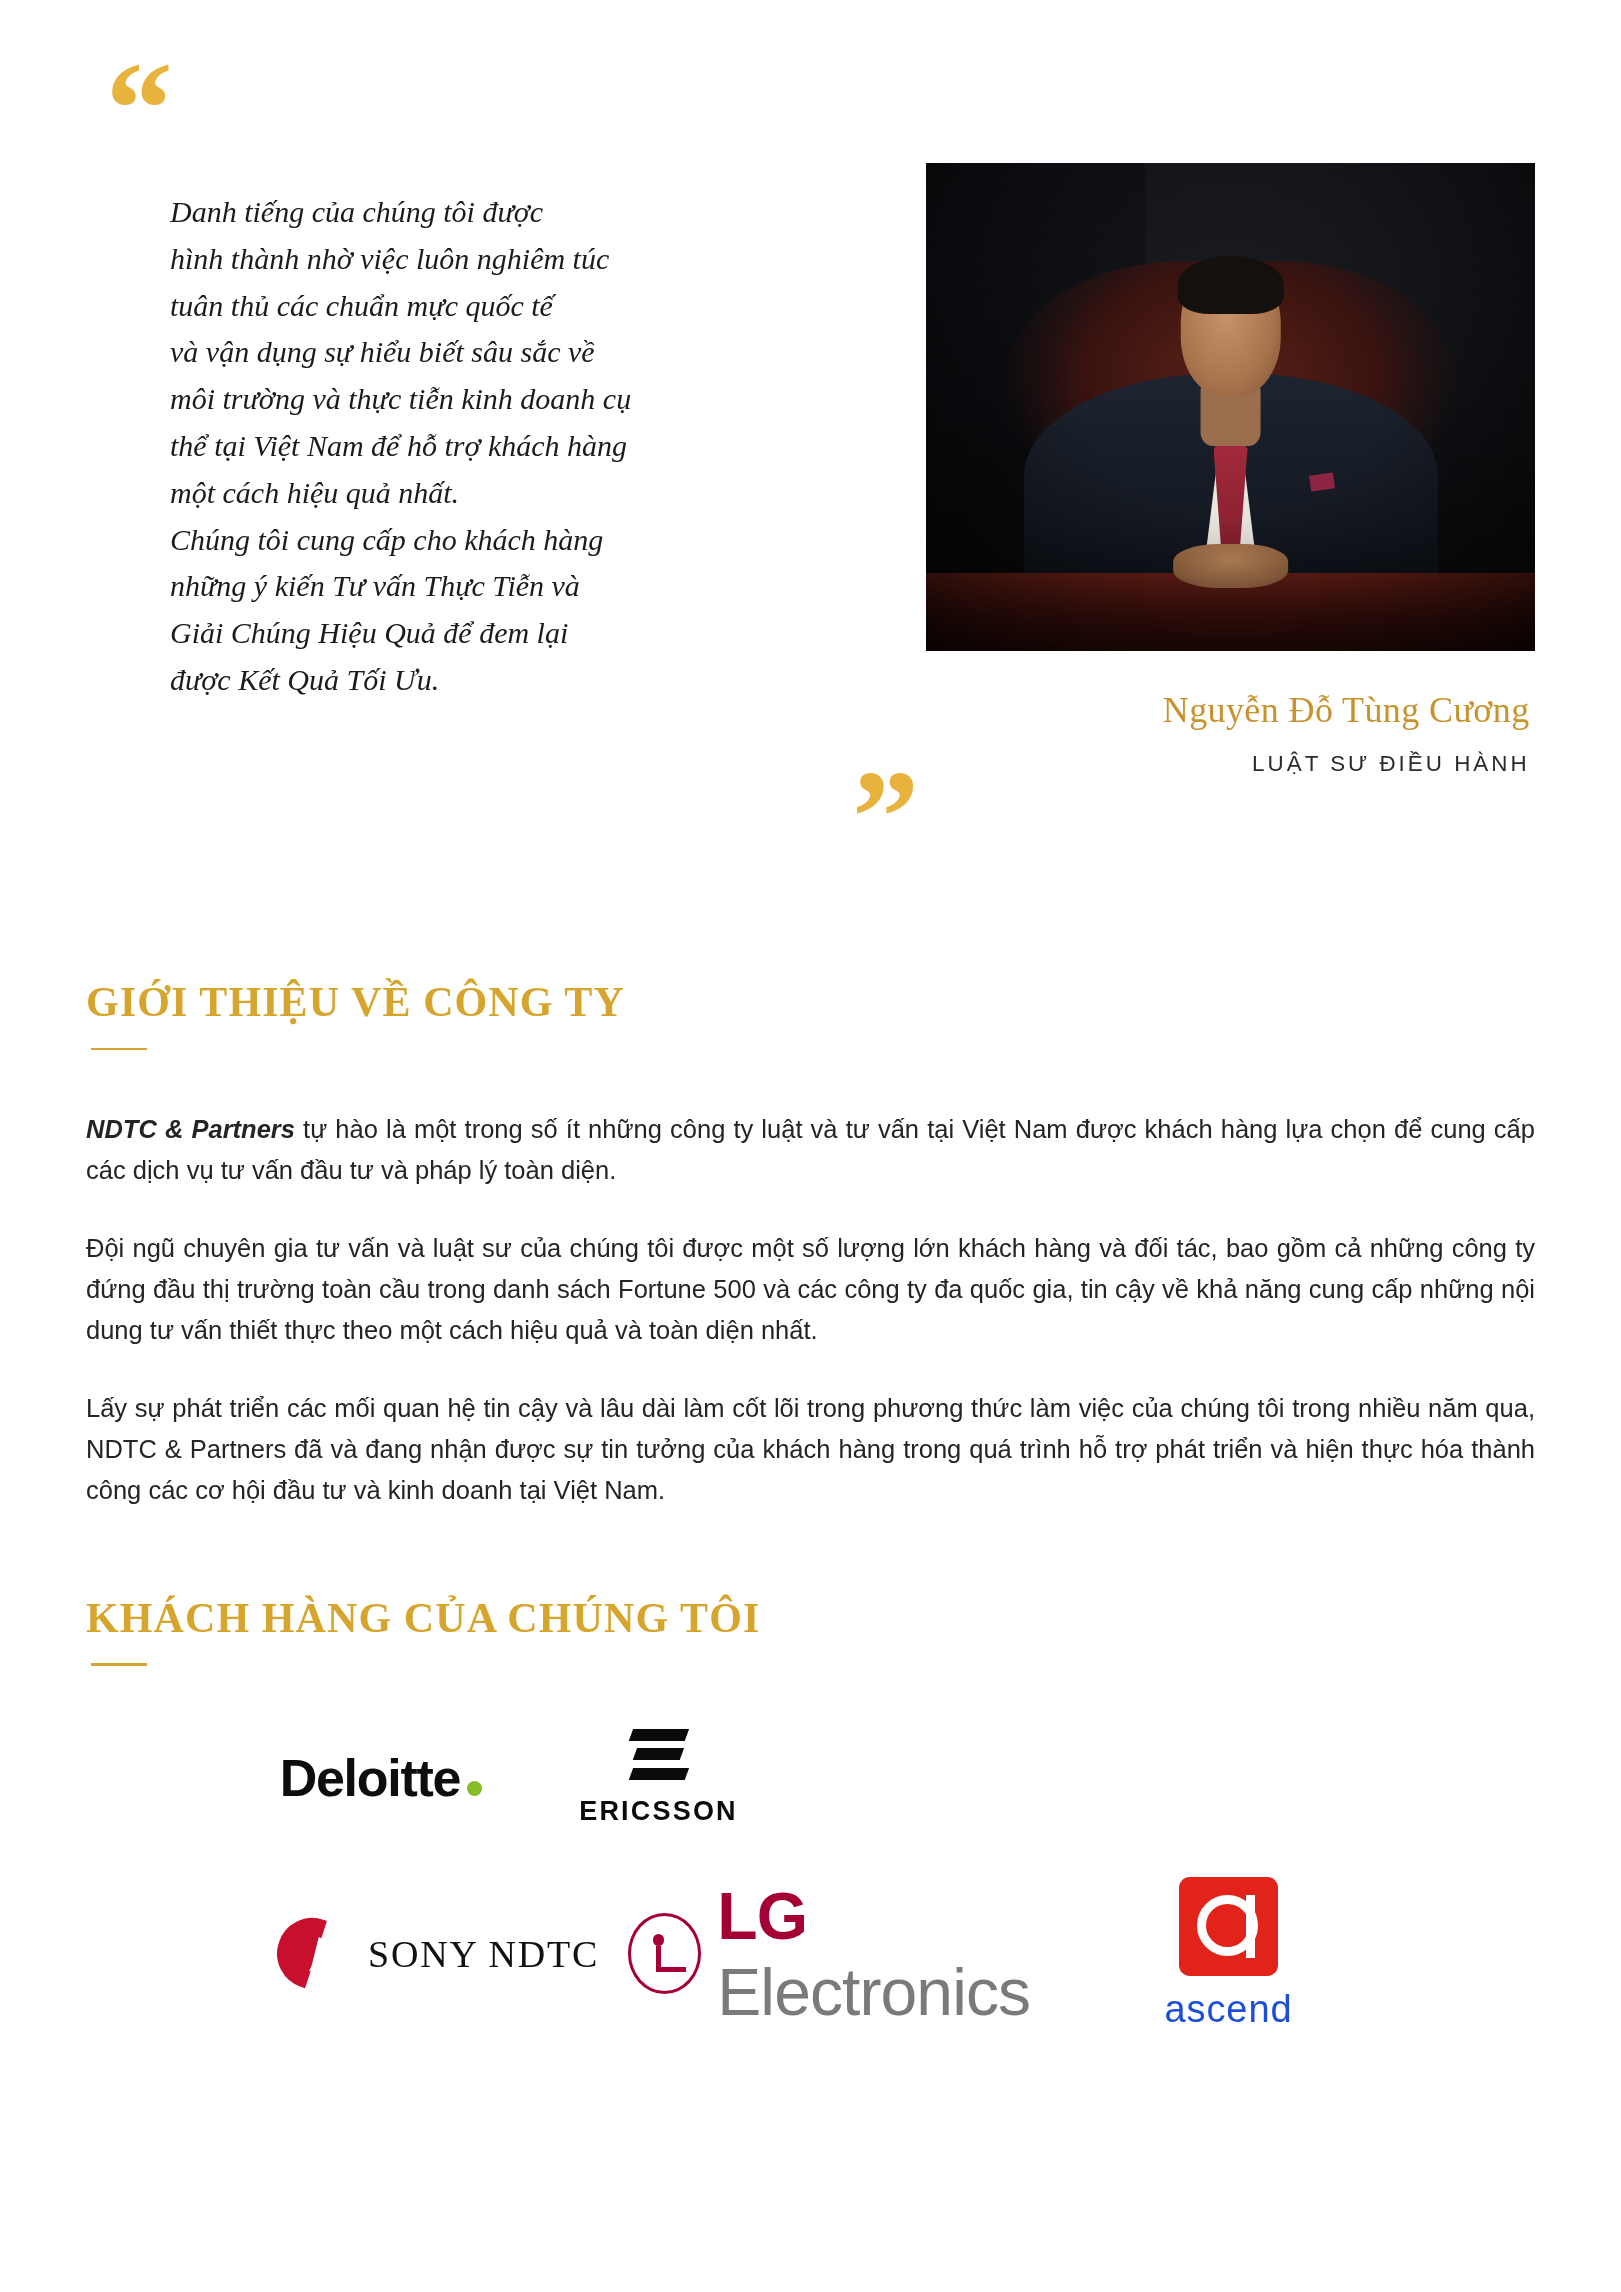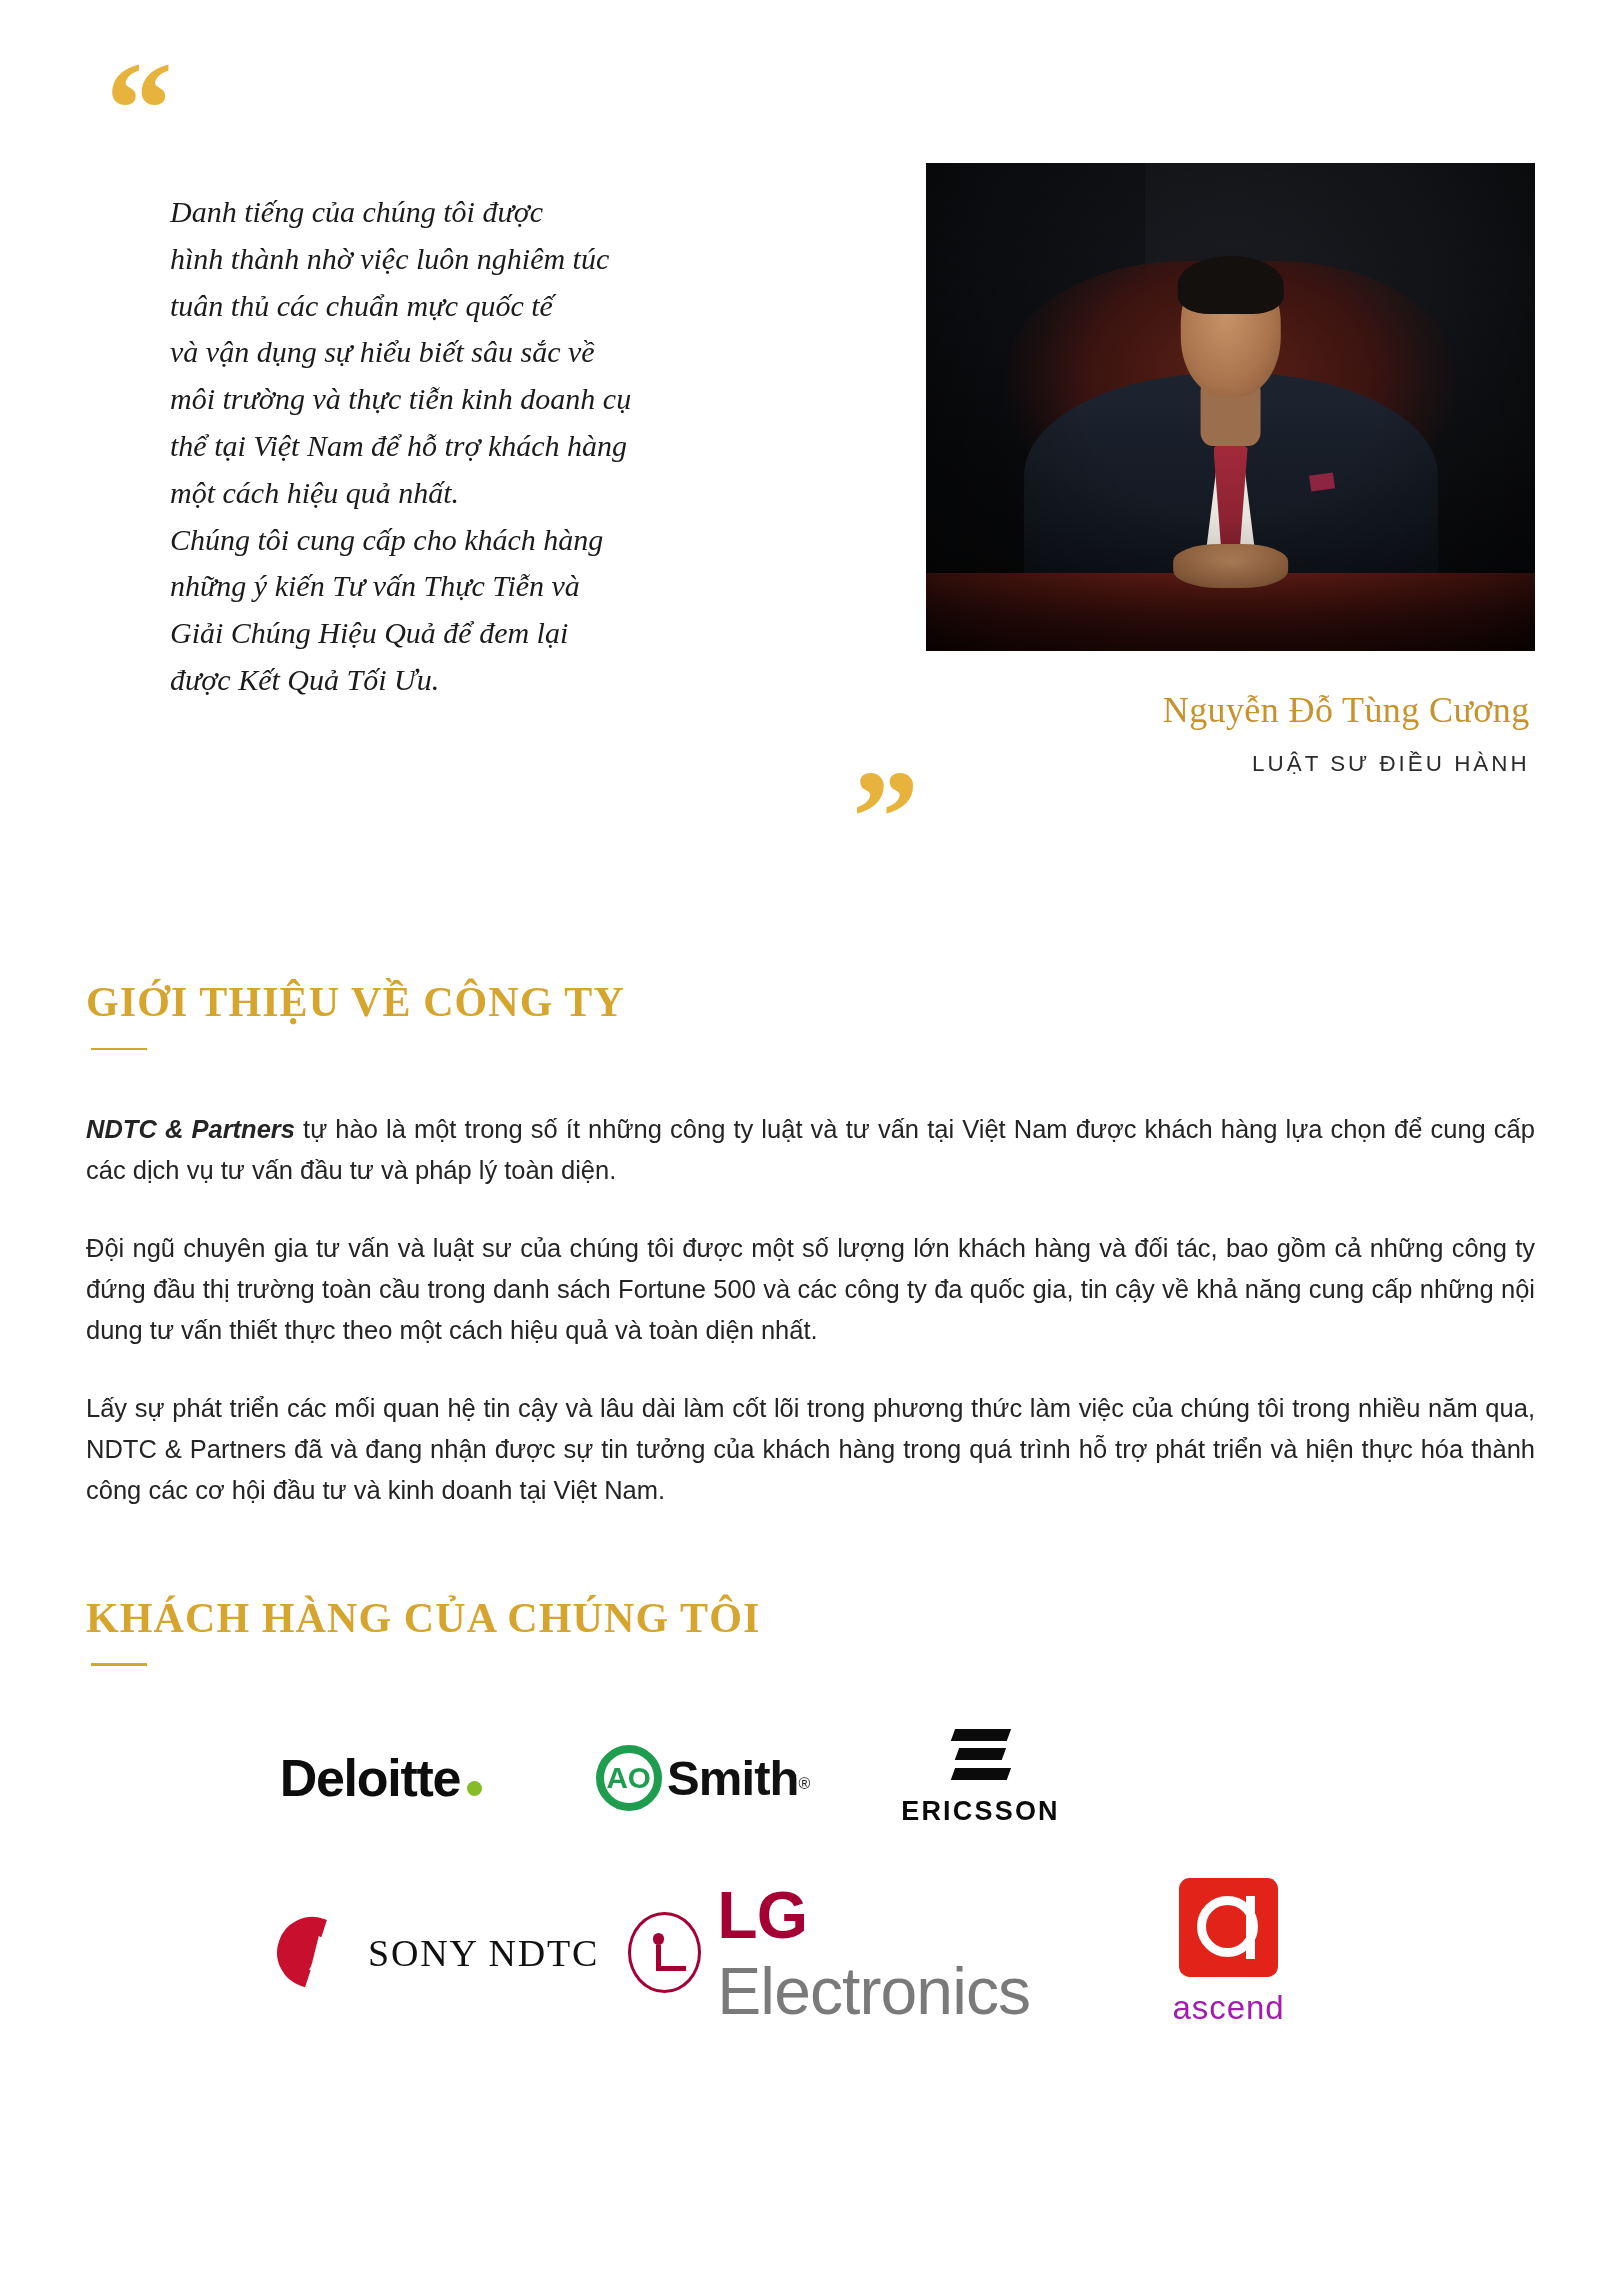--- a/index.html
+++ b/index.html
@@ -425,22 +425,22 @@
   }
   .ascend-badge::after {
     content: "";
     position: absolute; right: 23px; top: 18px;
     width: 9px; height: 63px;
     background: #ffffff;
   }
   .ascend-name {
     margin-top: 12.5px;
     font-family: "Liberation Sans", sans-serif;
-    font-size: 33px;
-    color: #a21caf;
+    font-size: 38px;
+    color: #1d4ed8;
     letter-spacing: 0.9px;
   }
 </style>
 </head>
 <body>
 
 <div class="page">
 
   <section class="quote-section">
 
@@ -508,28 +508,20 @@
 
       <div class="logo-row row1">
 
 
         <div class="logo-cell logo-deloitte">
           <div>
             <span class="deloitte-text">Deloitte</span><span class="deloitte-dot"></span>
           </div>
         </div>
 
-        <div class="logo-cell logo-aosmith">
-          <div class="aos-wrap">
-            <div class="aos-ring">AO</div>
-            <div>
-              <span class="aos-text">Smith</span><span class="aos-reg">®</span>
-            </div>
-          </div>
-        </div>
 
         <div class="logo-cell logo-ericsson">
           <div class="eric-wrap">
             <div class="eric-bars">
               <span></span>
                 <span></span>
                 <span></span>
             </div>
             <div class="eric-name">ERICSSON</div>
           </div>

